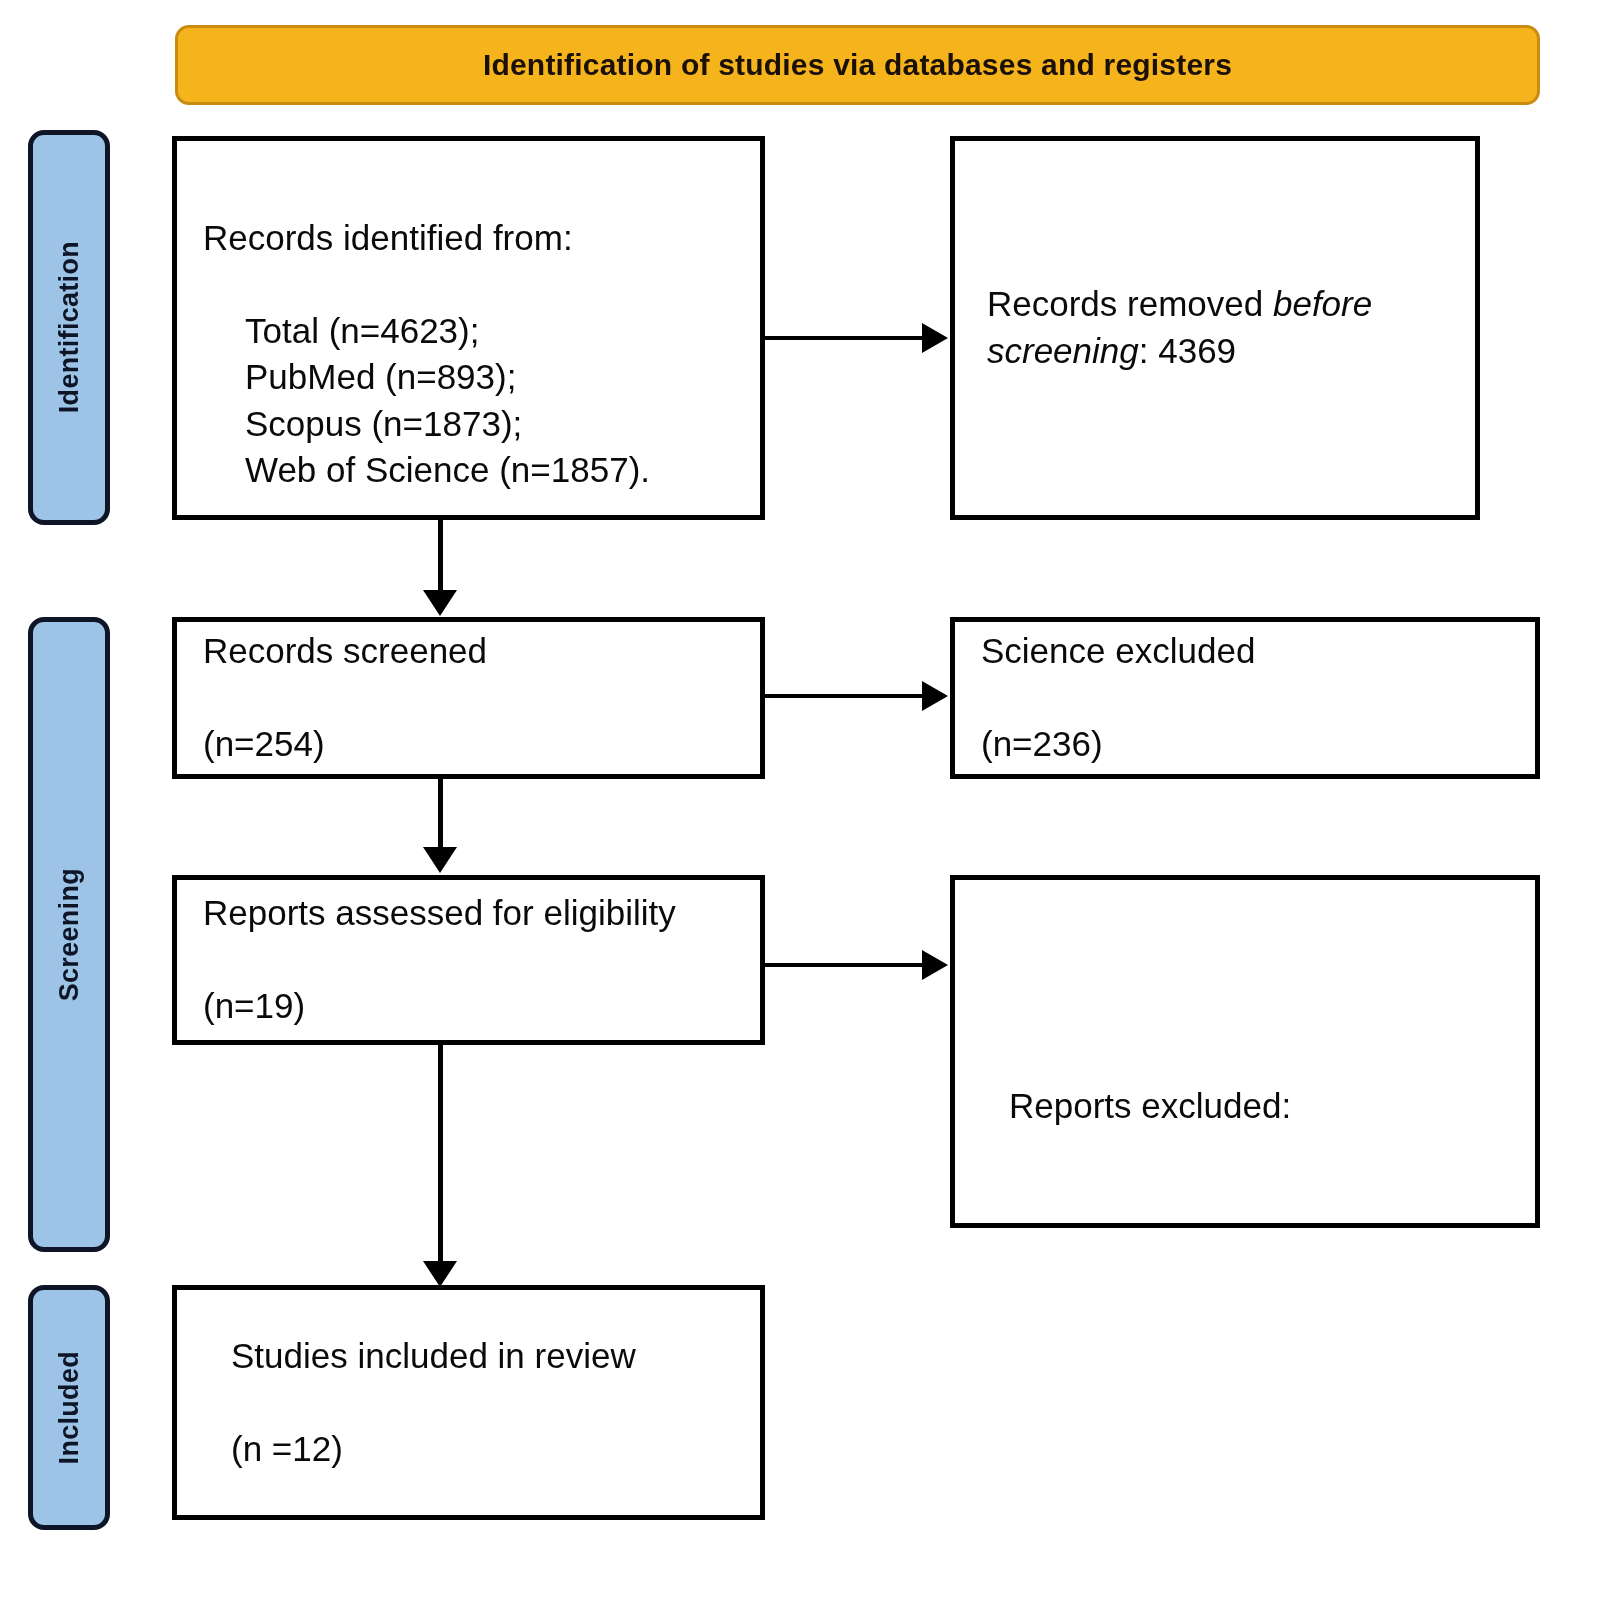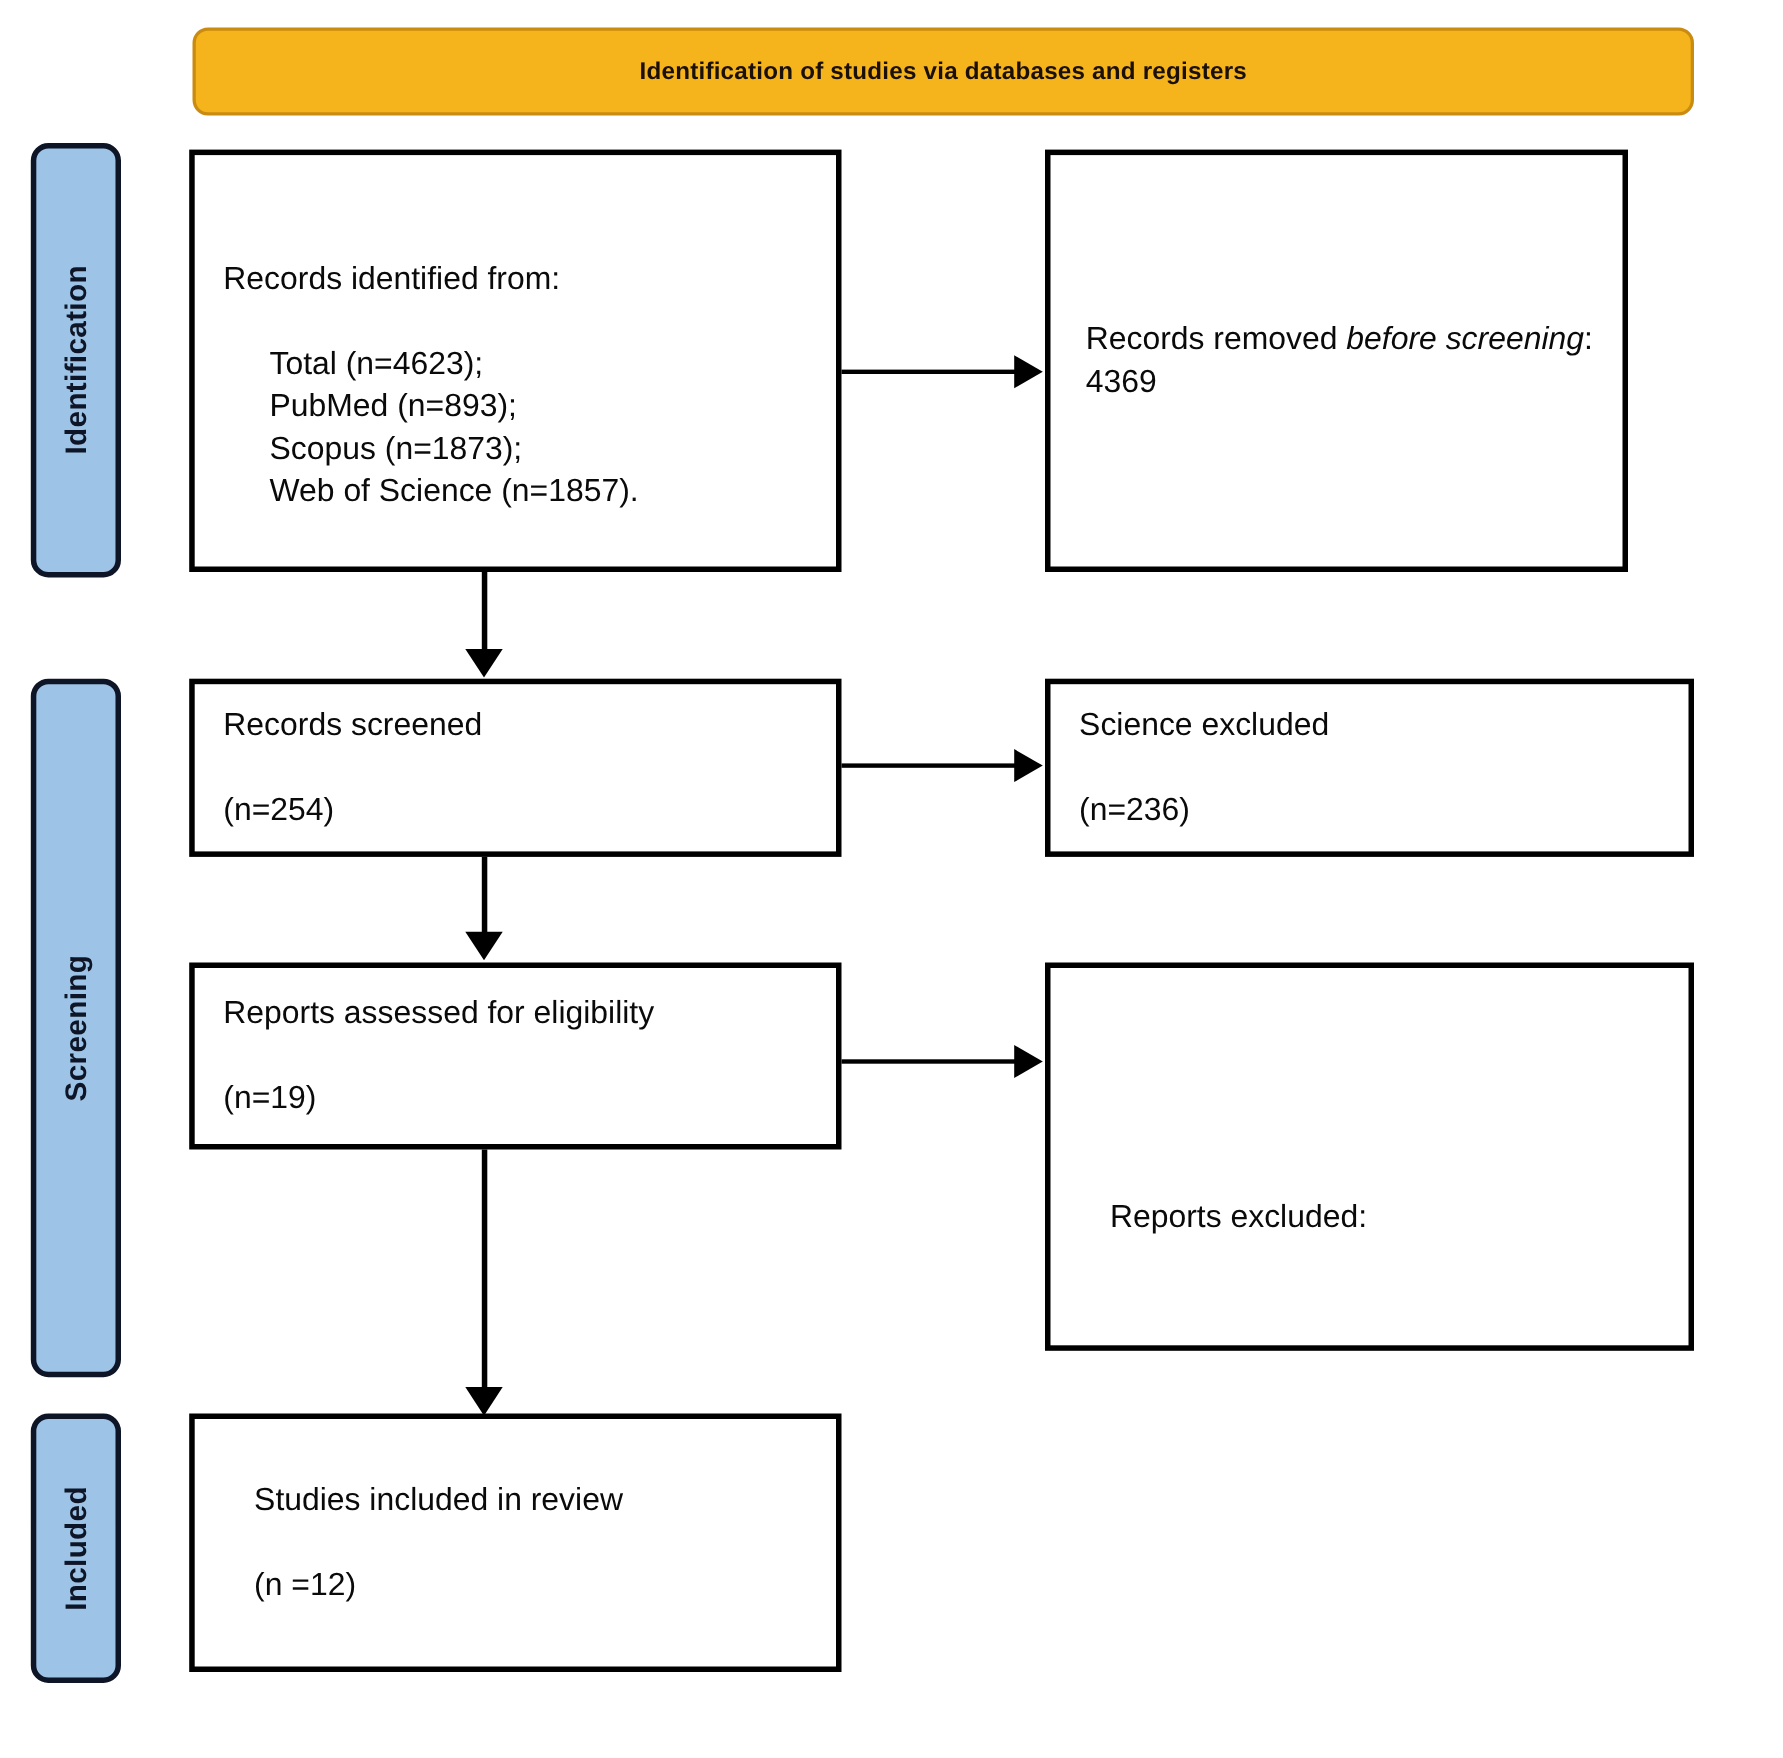--- a/index.html
+++ b/index.html
@@ -29,21 +29,21 @@
     height: 80px;
     box-sizing: border-box;
     background: #F5B41C;
     border: 3px solid #C98C10;
     border-radius: 14px;
     display: flex;
     align-items: center;
     justify-content: center;
   }
   .banner-text {
-    font-size: 22px;
+    font-size: 30px;
     font-weight: bold;
     color: #1a1008;
     letter-spacing: 0.2px;
     text-align: center;
   }
 
   
   .stage {
     position: absolute;
     left: 28px;
@@ -73,21 +73,21 @@
   .box {
     position: absolute;
     box-sizing: border-box;
     background: #ffffff;
     border: 5px solid #000000;
     display: flex;
     flex-direction: column;
     justify-content: center;
   }
   .box-text {
-    font-size: 29px;
+    font-size: 35px;
     line-height: 1.33;
     color: #0a0a0a;
     padding: 0 26px;
     white-space: pre-line;
   }
   .box-text .ital { font-style: italic; }
   .indent { display: inline-block; }
 
   #box-identified      { left: 172px; top: 136px;  width: 593px;  height: 384px; }
   #box-removed         { left: 950px; top: 136px;  width: 530px;  height: 384px; }

